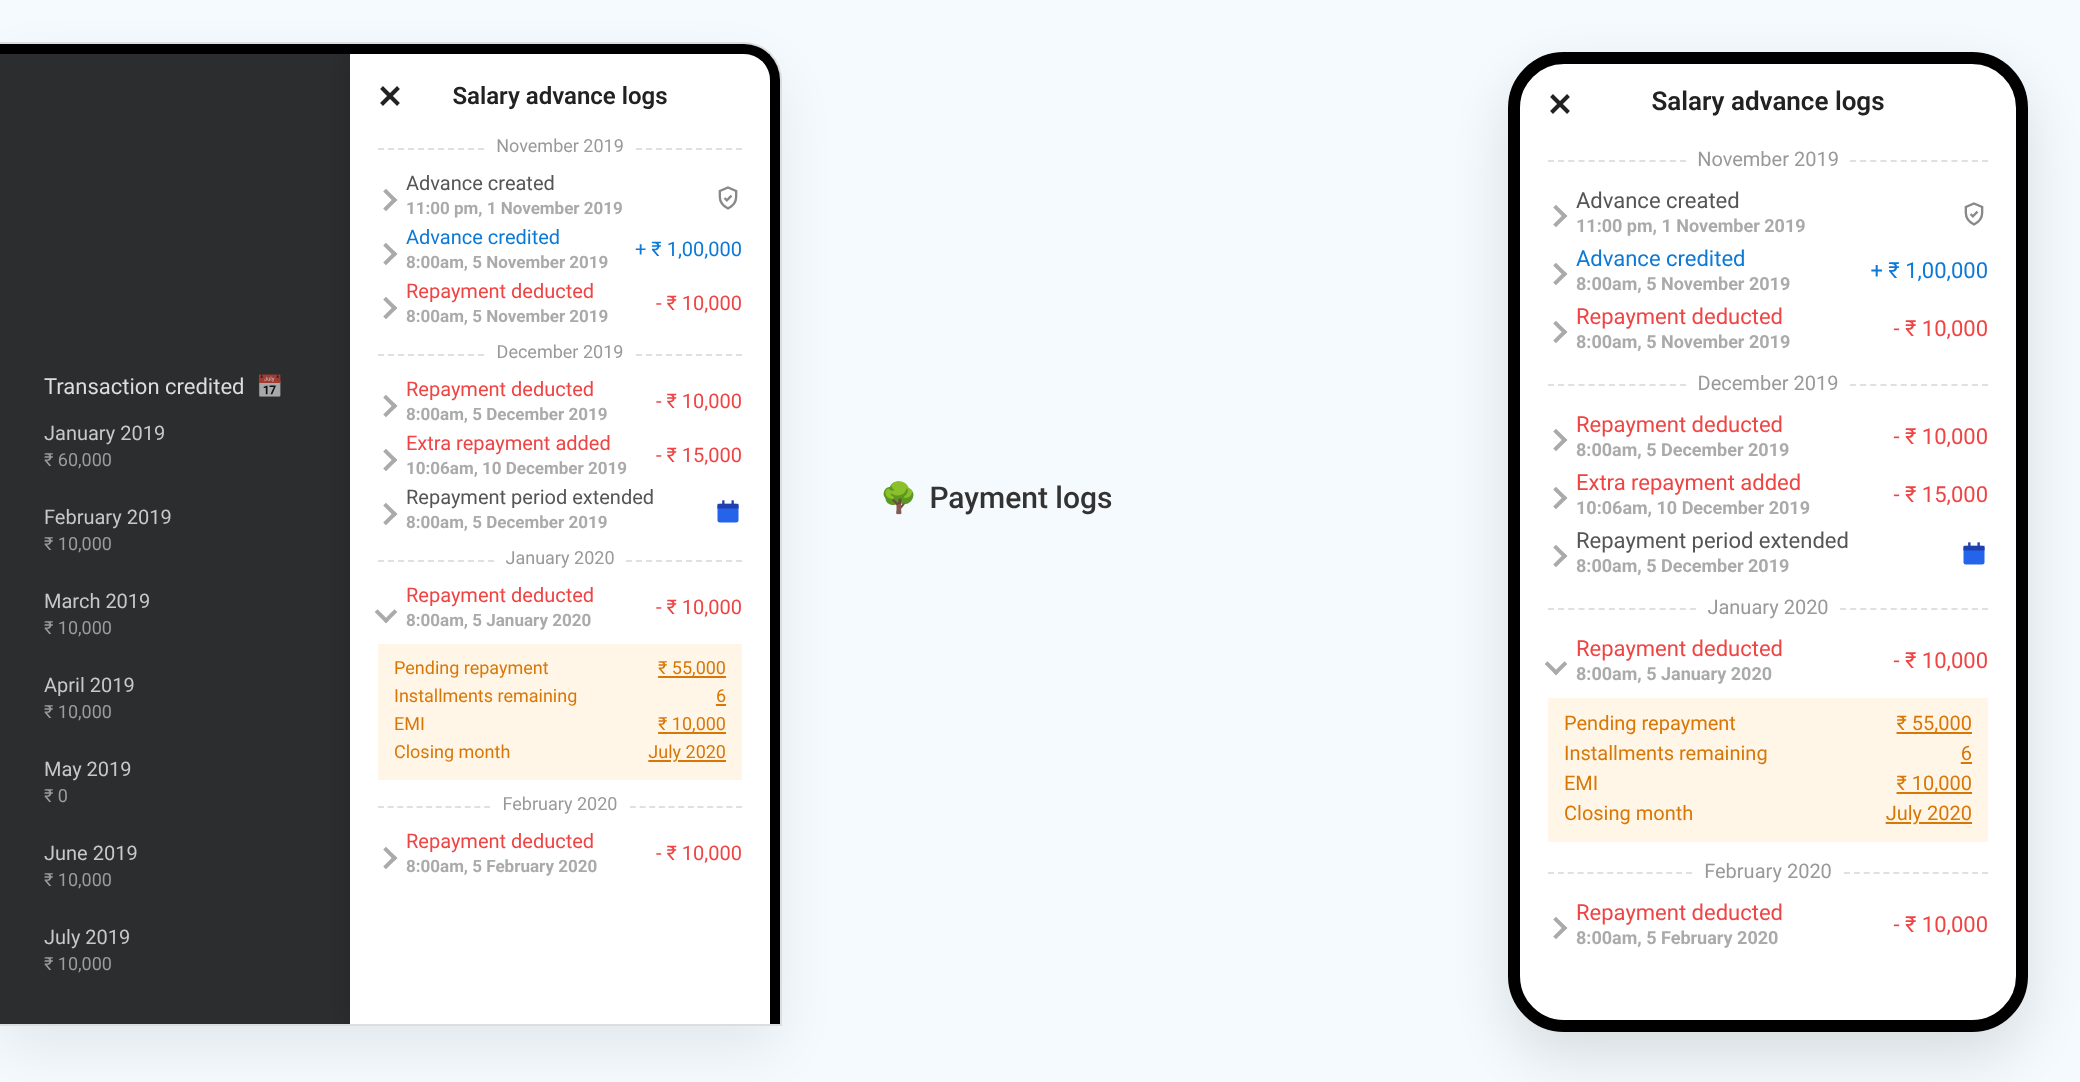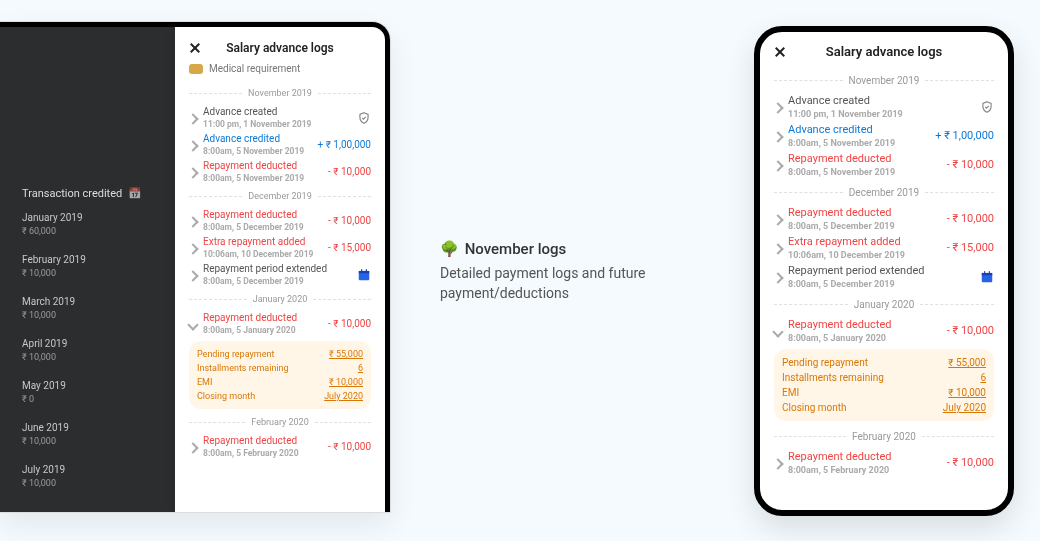--- a/index.html
+++ b/index.html
@@ -125,21 +125,21 @@
   .log-amt.blue { color: #0d79d6; }
   .log-amt.red { color: #ef4444; }
 
   .log-icon {
     width: 14px; height: 14px; flex-shrink: 0;
   }
   .log-icon.shield svg, .log-icon.calendar svg { width: 14px; height: 14px; display:block; }
 
   .expanded-box {
     background: #fff6e8;
-    border-radius: 12px;
+    border-radius: 0;
     margin: 6px 0 2px 0;
     padding: 6px 8px;
     font-size: 9px;
     color: #d97706;
   }
   .exp-row { display: flex; justify-content: space-between; padding: 2px 0; }
   .exp-row .val { color: #d97706; text-decoration: underline; }
 
   
   .center-caption {
@@ -190,23 +190,22 @@
   .phone-body .month-divider { font-size: 10px; margin-top: 10px; }
   .phone-body .expanded-box { font-size: 10px; }
 
 </style>
 </head>
 <body>
 
 <div class="center-caption">
   <div class="caption-heading">
     <span>🌳</span>
-    <span>November logs</span>
+    <span>Payment logs</span>
   </div>
-  <div class="caption-body">Detailed payment logs and future payment/deductions</div>
 </div>
 
 <div class="desktop-frame">
   <div class="desktop-dark">
     <div class="dark-title">
       <span>Transaction credited</span>
       <span style="opacity:.6">📅</span>
     </div>
     <div id="dark-rows">
         <div class="dark-row">
@@ -238,24 +237,20 @@
                  <div class="dark-val">₹ 10,000</div>
         </div>
       </div>
   </div>
 
   <div class="desktop-panel">
     <div class="panel-header">
       <div class="close-x"></div>
       <div class="panel-title">Salary advance logs</div>
       <div style="width:12px"></div>
-    </div>
-    <div class="panel-sub">
-      <span class="pill-icon"></span>
-      <span>Medical requirement</span>
     </div>
     <div class="panel-body" id="desktop-body">
         <div class="month-divider">November 2019</div>
         <div class="log-row">
           <div class="chevron"></div>
           <div class="log-main">
             <div class="log-title ">Advance created</div>
             <div class="log-time">11:00 pm, 1 November 2019</div>
           </div>
           <div class="log-icon shield">

